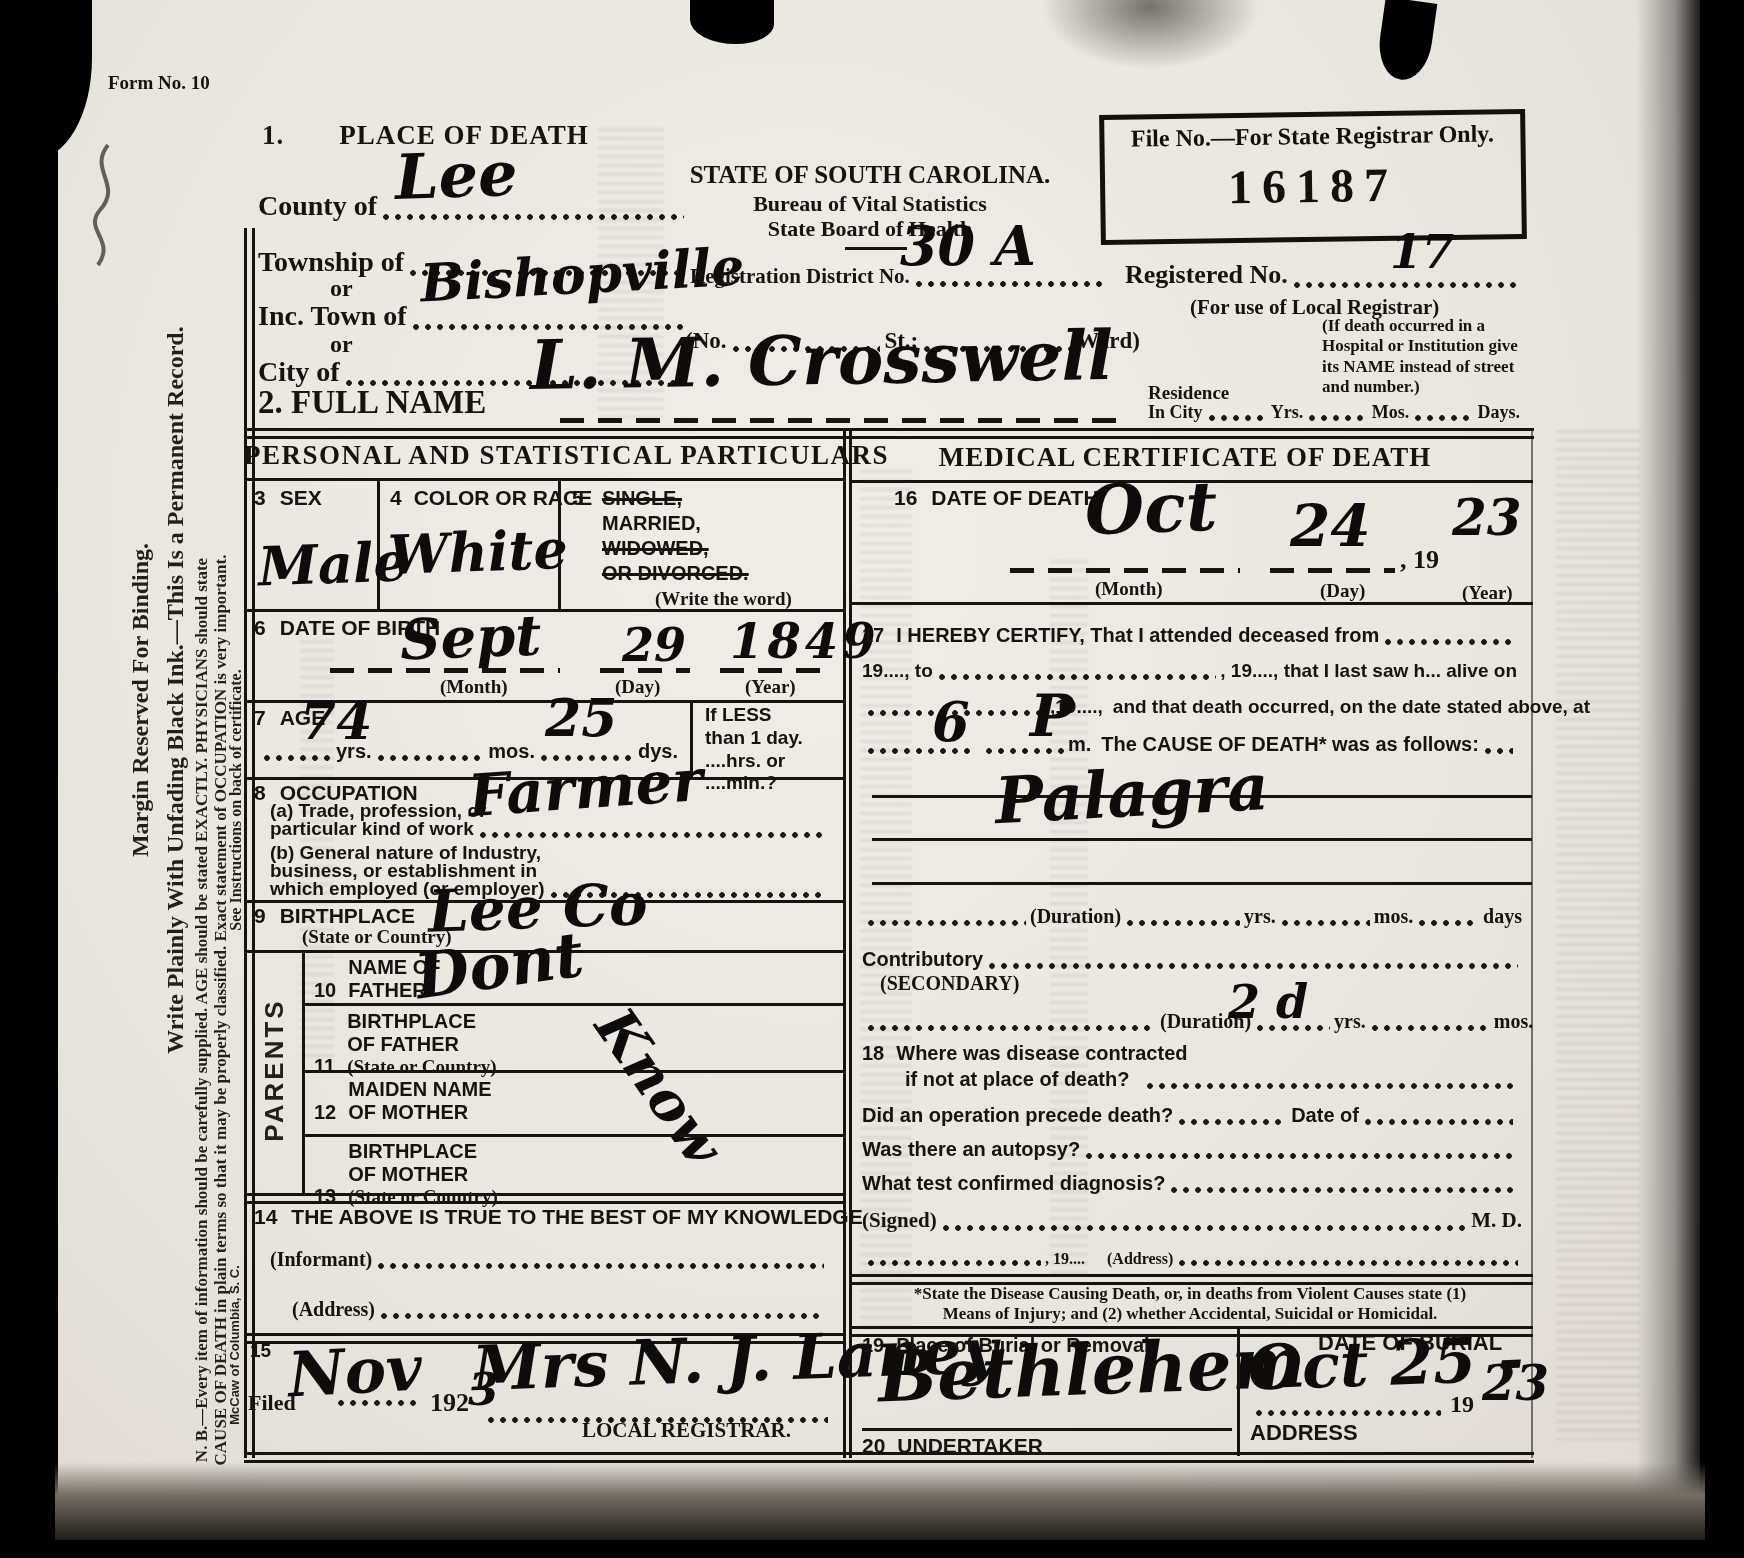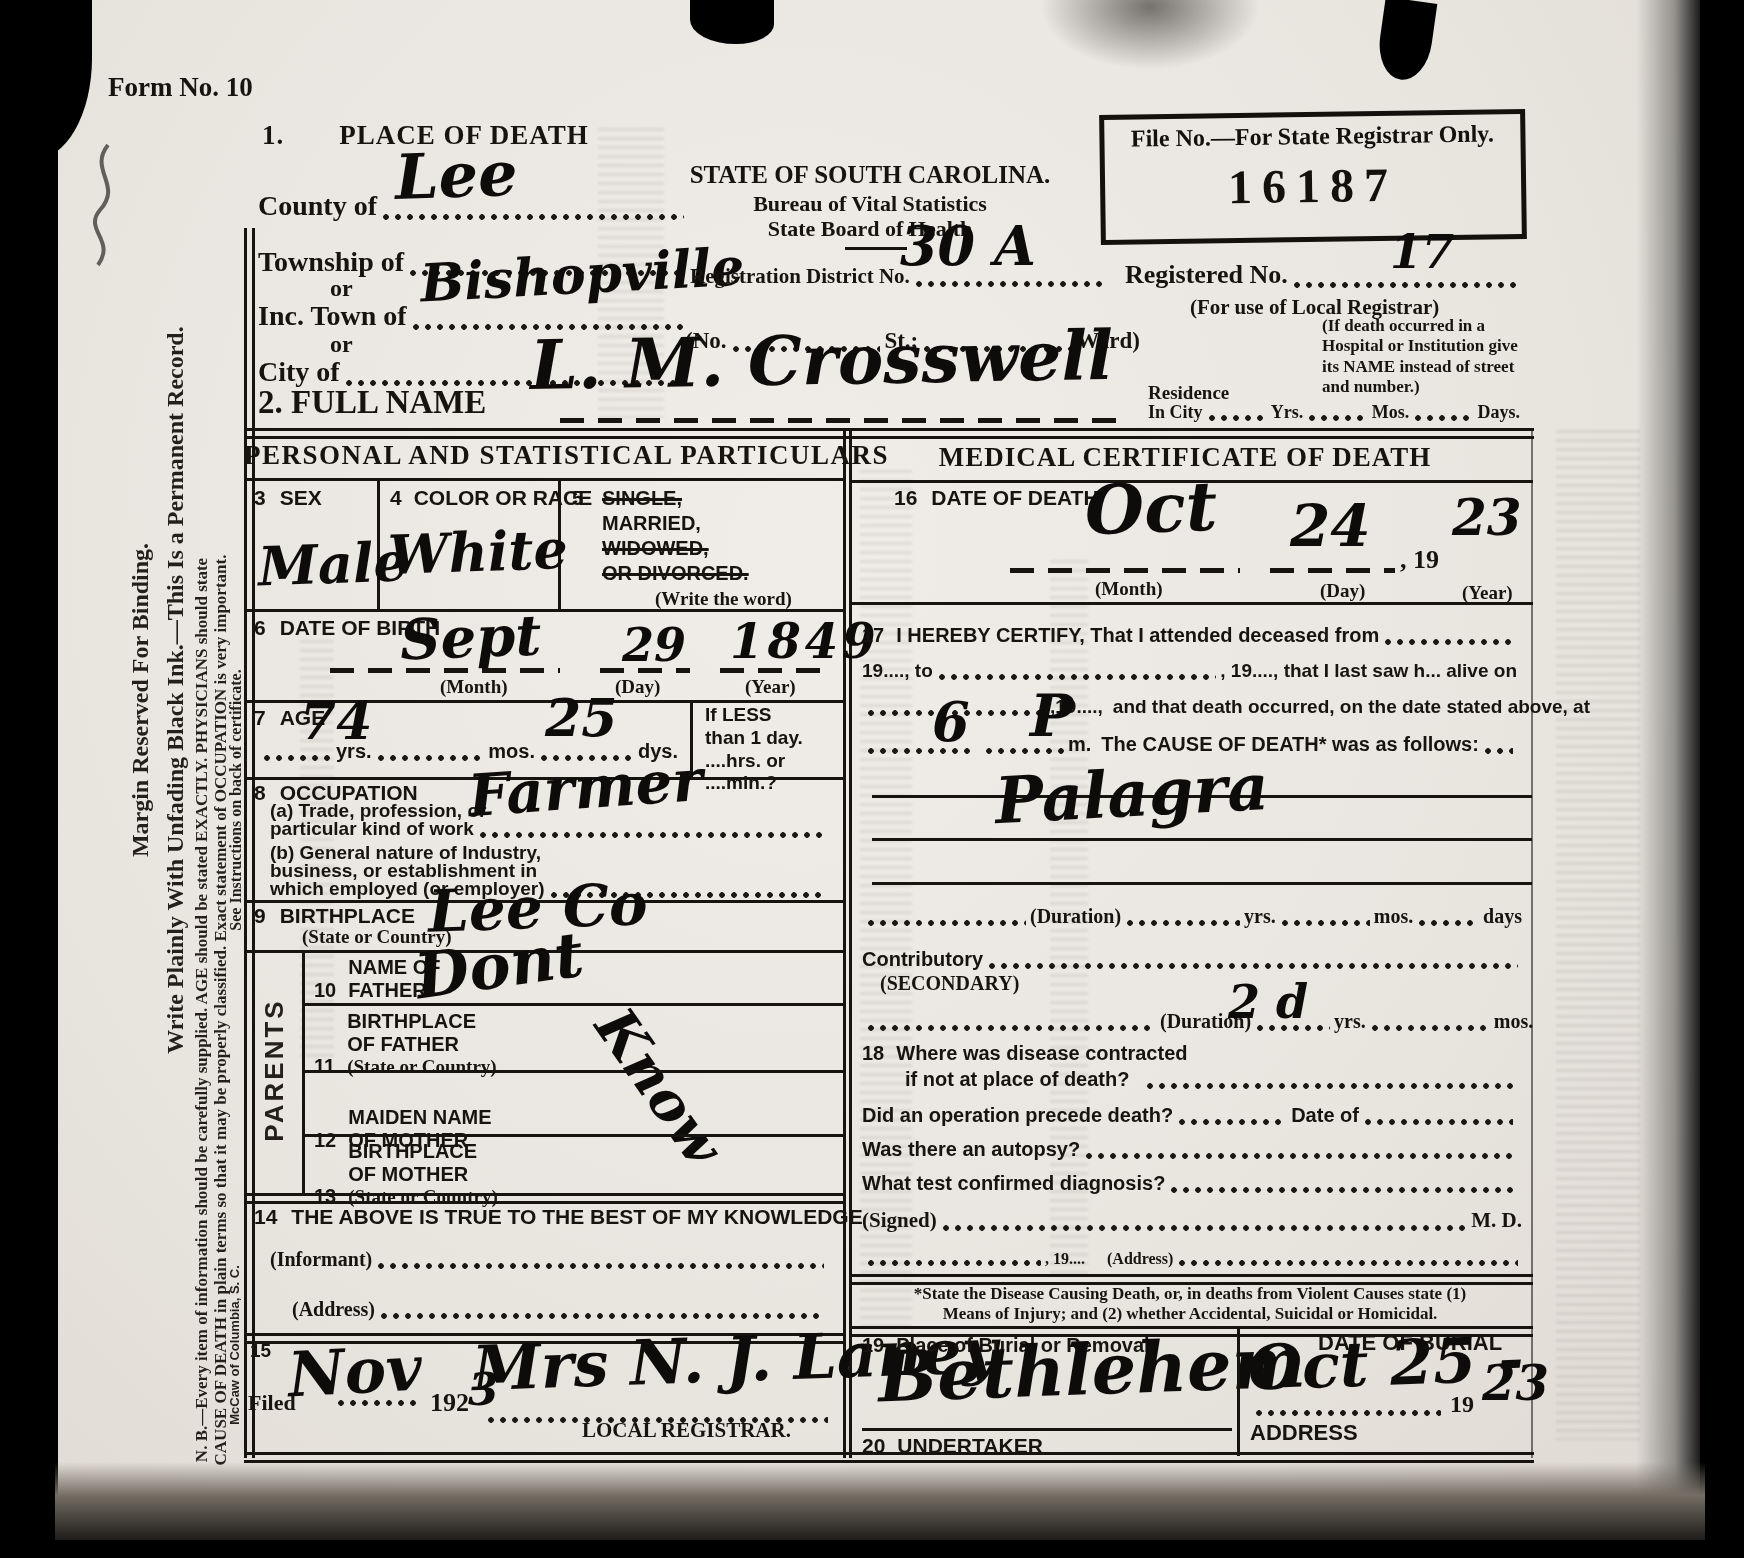--- a/index.html
+++ b/index.html
@@ -46,21 +46,21 @@
   <div class="vert serif" style="left:175px;top:690px;font-size:24px;">Write Plainly With Unfading Black Ink.—This Is a Permanent Record.</div>
   <div class="vert serif" style="left:202px;top:1010px;font-size:17px;">N. B.—Every item of information should be carefully supplied.  AGE should be stated EXACTLY.  PHYSICIANS should state</div>
   <div class="vert serif" style="left:221px;top:1010px;font-size:17px;">CAUSE OF DEATH in plain terms so that it may be properly classified.  Exact statement of OCCUPATION is very important.</div>
   <div class="vert serif" style="left:236px;top:800px;font-size:16px;">See Instructions on back of certificate.</div>
   <div class="vert sans" style="left:234px;top:1345px;font-size:13px;">McCaw of Columbia, S. C.</div>
 
   <svg class="smudge" style="left:78px;top:140px;" width="50" height="130">
     <path d="M30 5 C10 30, 45 45, 22 70 C5 90, 38 100, 20 125" stroke="#2a2520" stroke-width="4" fill="none" opacity="0.7"></path>
   </svg>
 
-  <div class="t serif" style="left:108px;top:72px;font-size:27px;">Form No. 10</div>
+  <div class="t serif" style="left:108px;top:72px;font-size:19px;">Form No. 10</div>
 
   <div class="vl" style="left:244px;top:228px;height:1230px;"></div>
   <div class="vl" style="left:252px;top:228px;height:1230px;"></div>
   <div class="vl" style="left:843px;top:428px;height:1030px;"></div>
   <div class="vl" style="left:849px;top:428px;height:1030px;"></div>
   <div class="vl" style="left:1531px;top:428px;height:1030px;width:2px;opacity:.55;"></div>
   <div class="dbl" style="left:244px;top:1452px;width:1290px;"></div>
 
   <div class="fx serif" style="left:262px;top:120px;width:330px;font-size:27px;letter-spacing:1px;">
     <span class="dw">1.</span>
@@ -248,21 +248,21 @@
         <span style="display:block;">OF FATHER</span>
         <span class="serif" style="display:block;font-size:19px;">(State or Country)</span>
       </span>
   </div>
   <div class="hw" style="left:630px;top:1000px;font-size:56px;transform:rotate(55deg);transform-origin:left top;">Know</div>
   <div class="hl" style="left:302px;top:1070px;width:541px;"></div>
 
   <div class="fx sans" style="left:314px;top:1078px;font-size:20px;gap:12px;">
     <span class="dw">12</span>
     <span class="dw">
-        <span style="display:block;margin-top:28px;">MAIDEN NAME</span>
+        <span style="display:block;">MAIDEN NAME</span>
         <span style="display:block;">OF MOTHER</span>
       </span>
   </div>
   <div class="hl" style="left:302px;top:1134px;width:541px;"></div>
 
   <div class="fx sans" style="left:314px;top:1140px;font-size:20px;gap:12px;">
     <span class="dw">13</span>
     <span class="dw">
         <span style="display:block;">BIRTHPLACE</span>
         <span style="display:block;">OF MOTHER</span>

